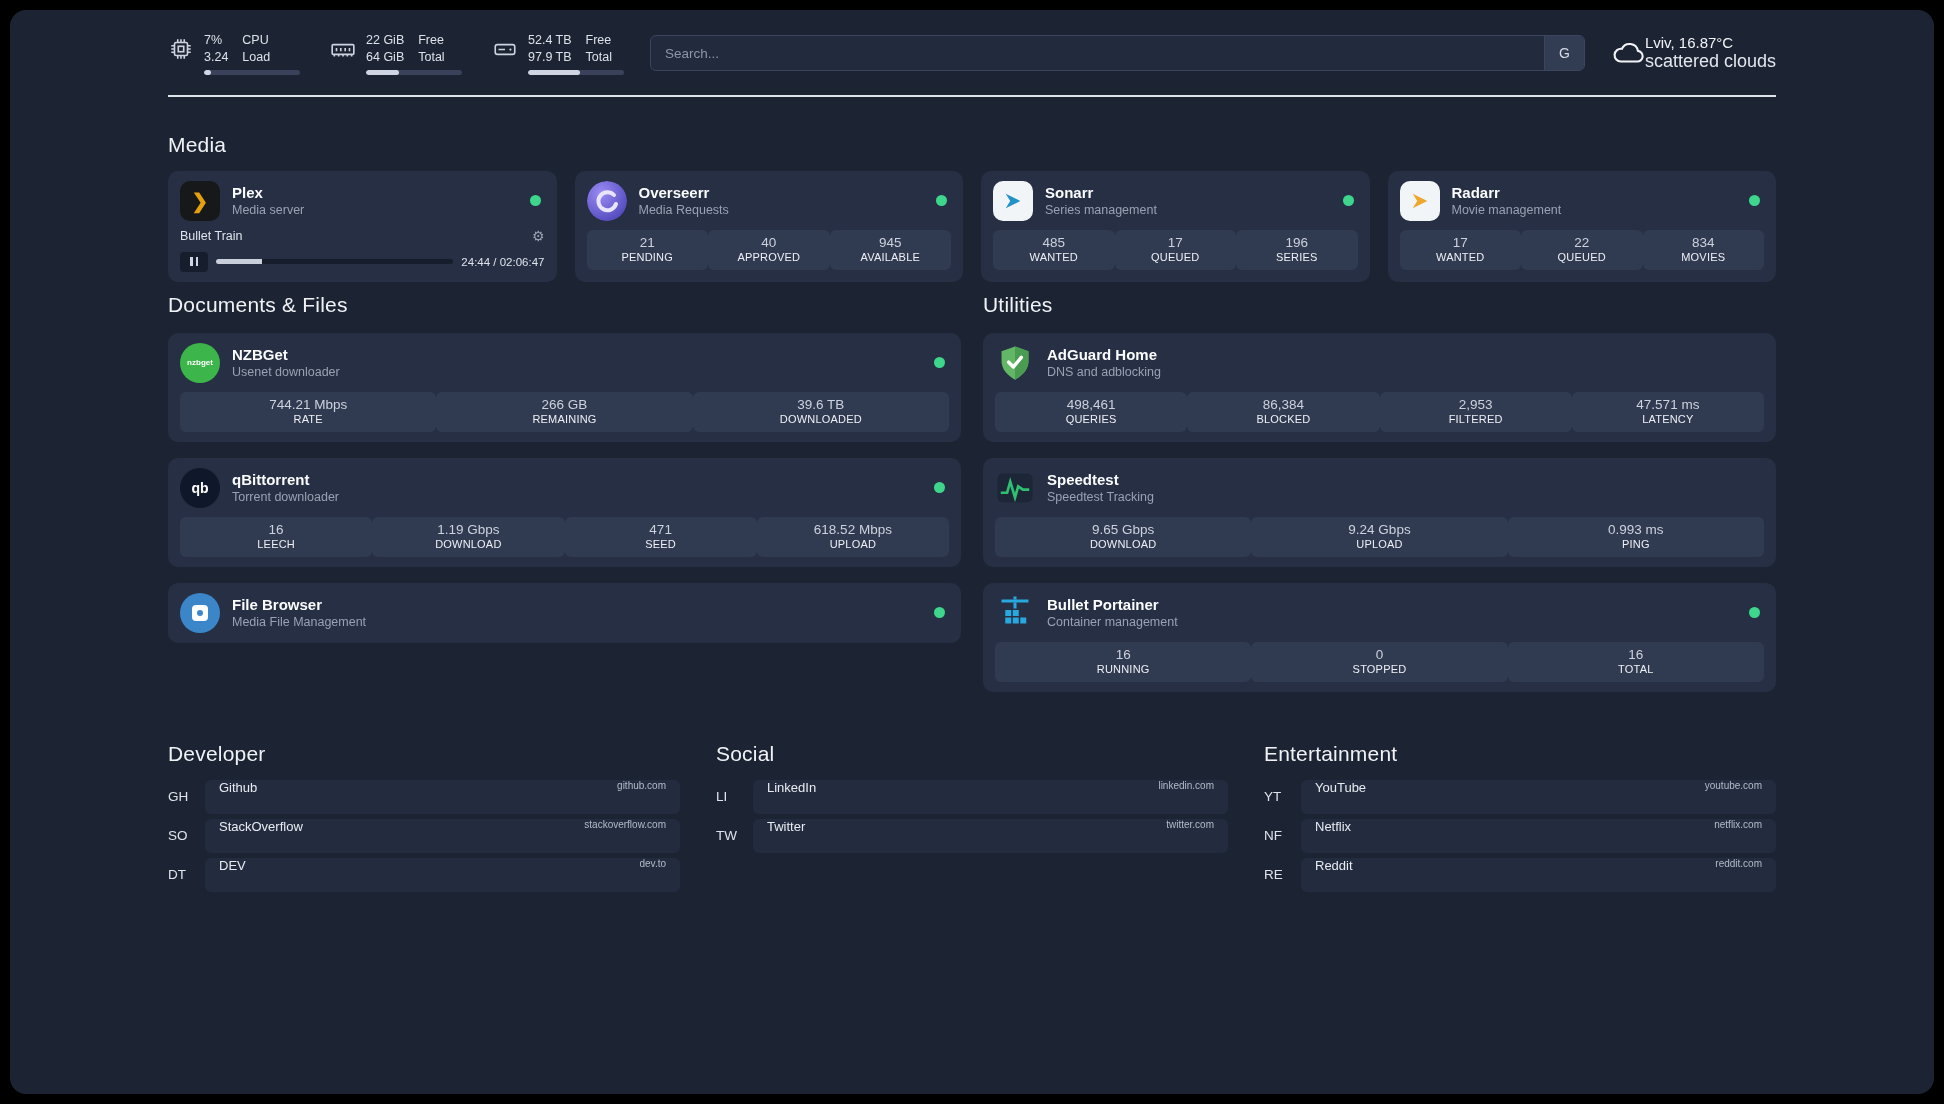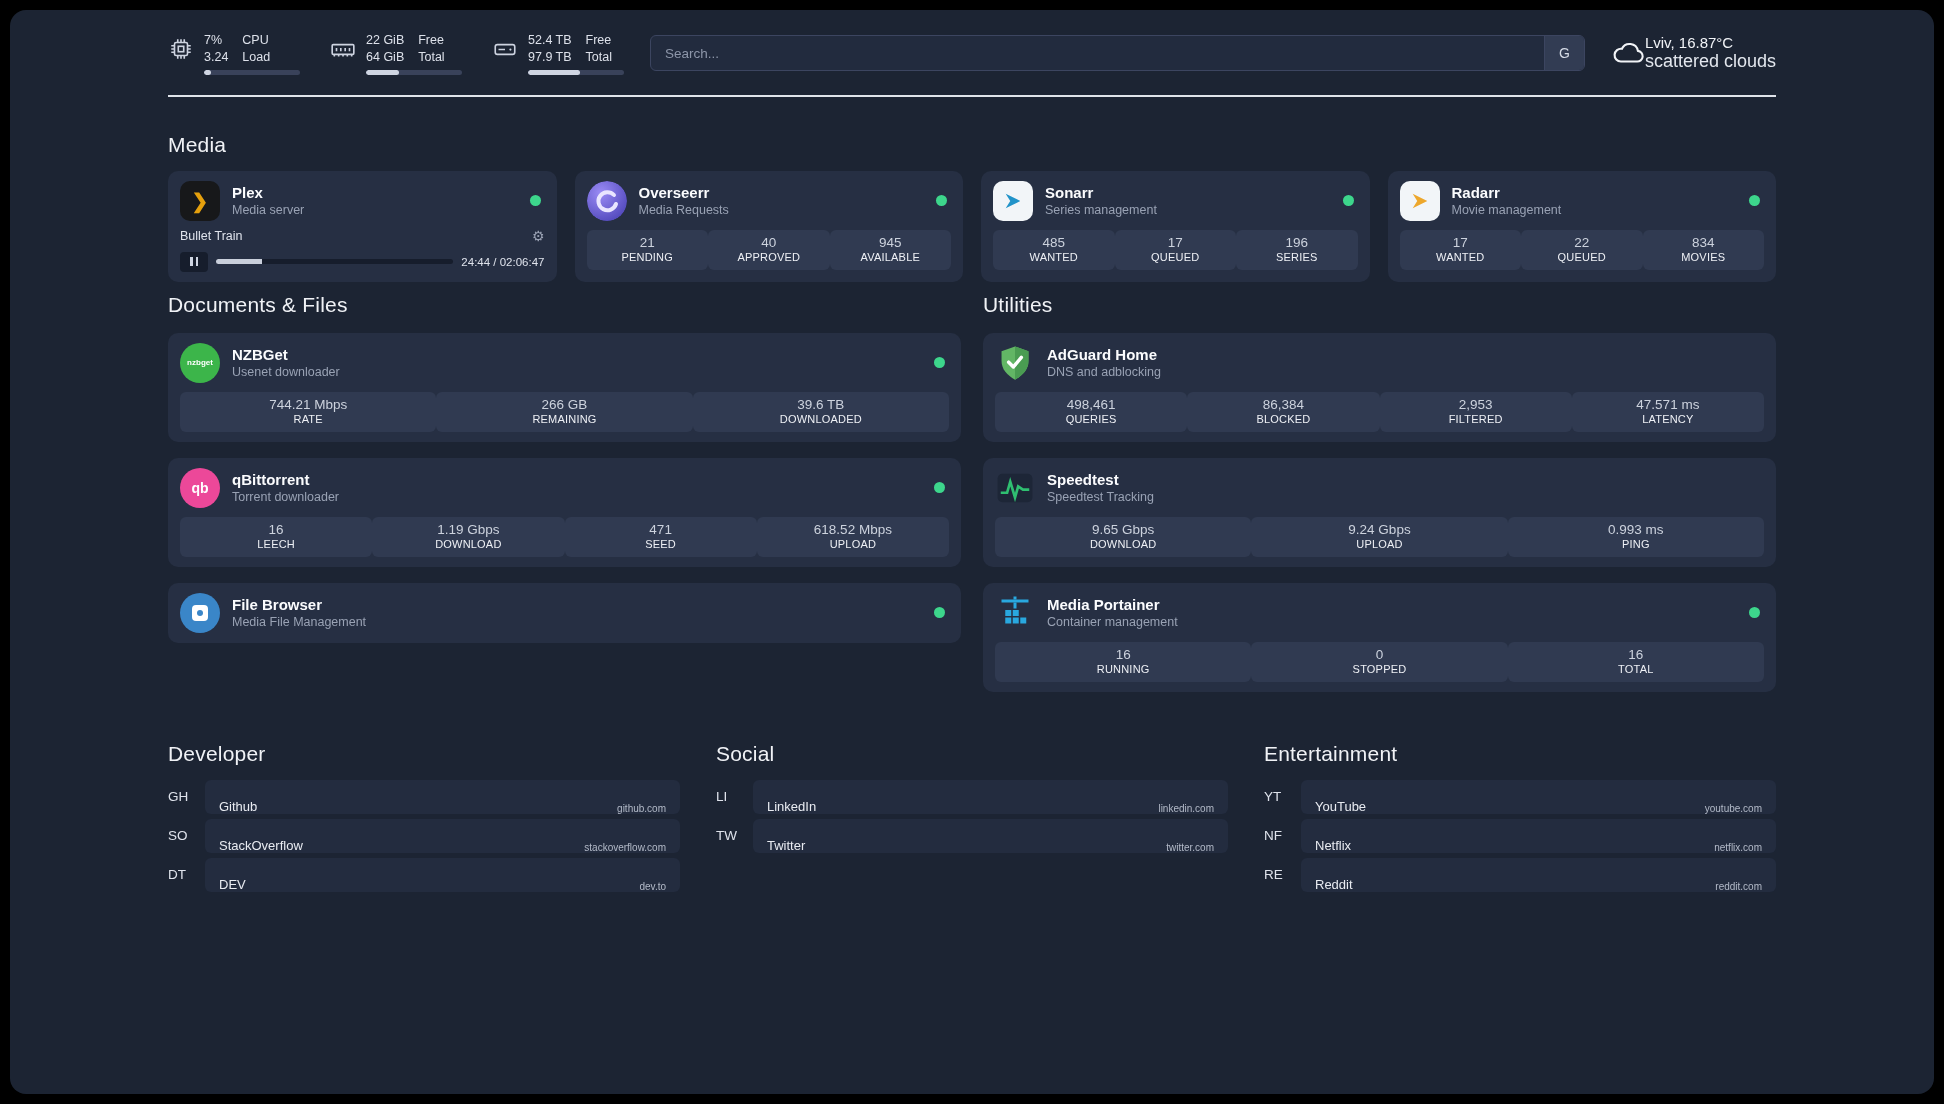--- a/index.html
+++ b/index.html
@@ -71,32 +71,32 @@
   .mid-col .card { margin-top:16px; }
   .mid-col h2 { margin-bottom:0; }
 
   
   .bookmarks-grid { margin-top:50px; display:grid; grid-template-columns:1fr 1fr 1fr; gap:36px;
     align-items:start; padding-bottom:40px; }
   .bm-rows { margin-top:14px; display:flex; flex-direction:column; gap:5px; }
   .bm-row { display:flex; align-items:center; gap:3px; }
   .bm-abbr { width:34px; flex:none; font-size:13.5px; color:#dfe3ec; }
   .bm-pill { flex:1; height:34px; background:#232c3f; border-radius:6px; display:flex;
-    align-items:flex-end; justify-content:space-between; padding:0 14px; cursor:pointer; }
+    align-items:flex-start; justify-content:space-between; padding:0 14px; cursor:pointer; }
   .bm-name { font-size:13px; color:#e8ebf1; }
   .bm-url { font-size:10px; color:#b3bac8; }
 
   
   .plex-icon { background:#17181a; }
   .plex-icon span { color:#e5a00d; font-size:20px; font-weight:700; }
   .overseerr-icon { border-radius:50%; }
   .sonarr-icon, .radarr-icon { background:#f2f5f8; }
   .nzbget-icon { border-radius:50%; background:#3cb54a; }
   .nzbget-icon span { color:#fff; font-size:8px; font-weight:700; }
-  .qb-icon { border-radius:50%; background:#ec4899; }
+  .qb-icon { border-radius:50%; background:#0f172a; }
   .qb-icon span { color:#fff; font-size:14px; font-weight:700; }
   .fb-icon { border-radius:50%; background:#3a86c8; }
   .speedtest-icon { background:transparent; }
   .portainer-icon { background:transparent; }
   .adguard-icon { background:transparent; }
 </style>
 </head>
 <body>
 
 <div class="panel">
@@ -476,21 +476,21 @@
                 <rect x="11" y="5" width="2" height="4"></rect>
                 <rect x="5.5" y="10" width="4" height="4"></rect>
                   <rect x="10.5" y="10" width="4" height="4"></rect>
                 <rect x="5.5" y="15" width="4" height="4"></rect>
                   <rect x="10.5" y="15" width="4" height="4"></rect>
                 <rect x="15.5" y="15" width="4" height="4"></rect>
               </g>
             </svg>
           </span>
           <div class="app-titles">
-            <span class="app-name">Media Portainer</span>
+            <span class="app-name">Bullet Portainer</span>
             <span class="app-desc">Container management</span>
           </div>
           <span class="status-dot" style="background: rgb(61, 214, 140);"></span>
         </div>
         <div class="stats">
           <div class="stat">
             <span class="stat-value">16</span>
             <span class="stat-label">RUNNING</span>
           </div>
           <div class="stat">

